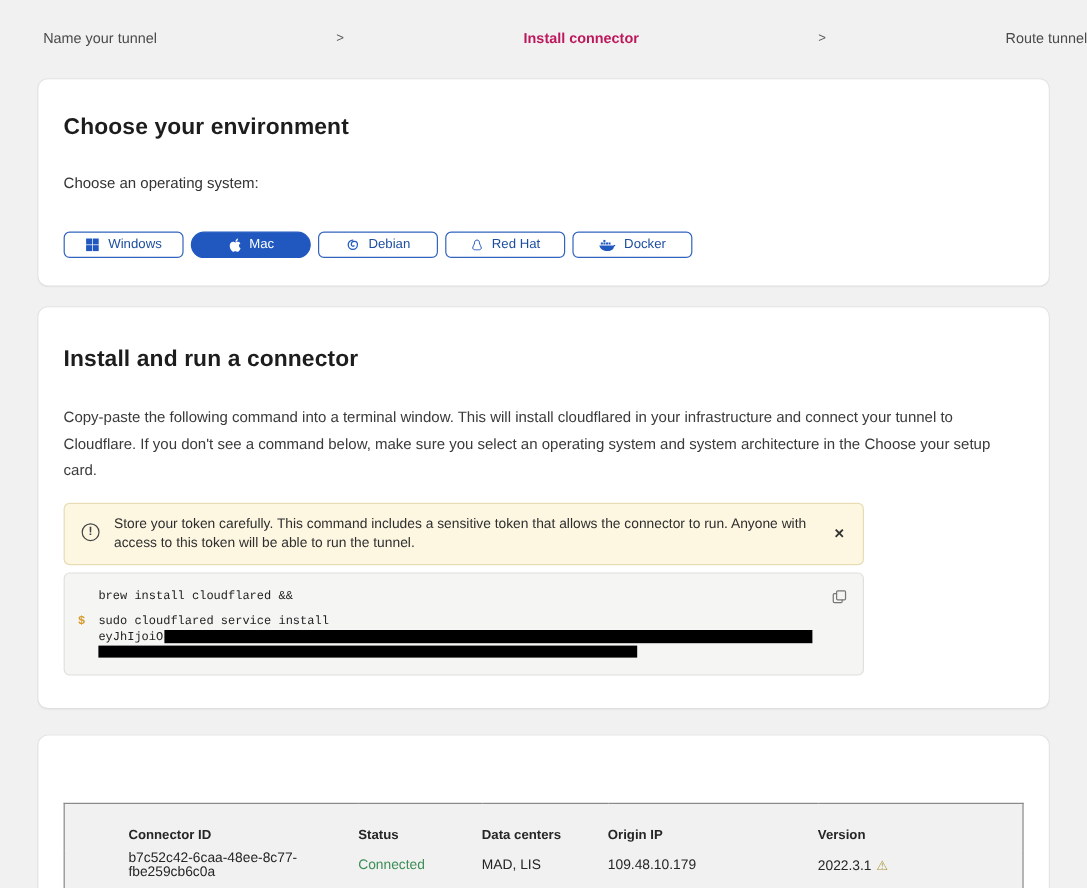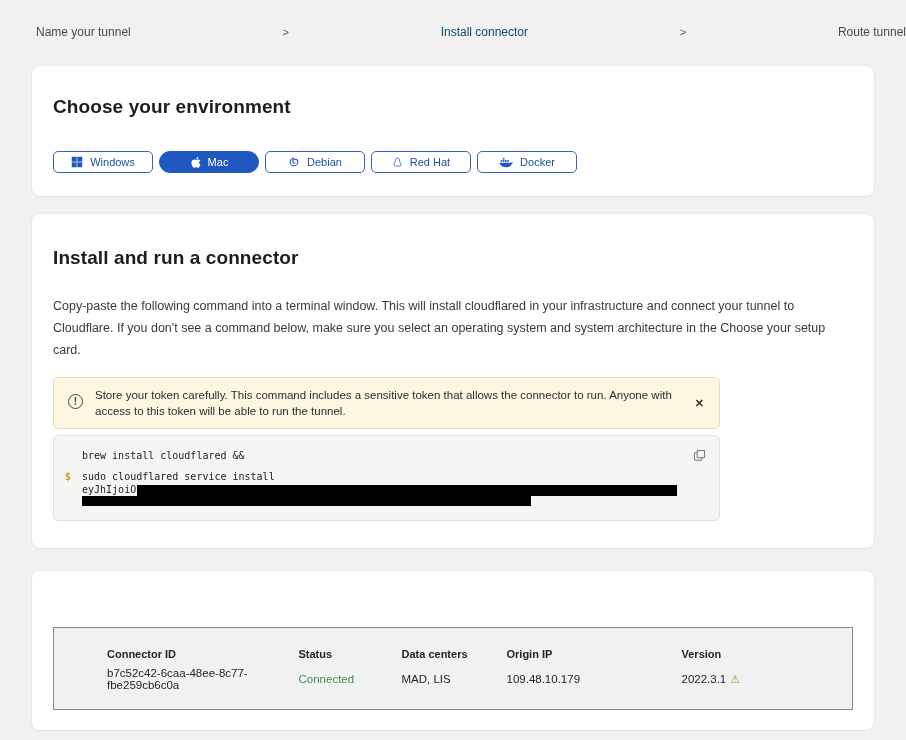--- a/index.html
+++ b/index.html
@@ -18,21 +18,21 @@
     color:#1d1d1d;
     position:relative;
   }
   
   .breadcrumb{
     padding:25px 0 0 36px;
     font-size:12px;color:#4a4a4a;
     display:flex;align-items:center;gap:11px;justify-content:space-between;
   }
   .crumb{cursor:default;}
-  .crumb.active{font-weight:400;color:#0c4a6e;}
+  .crumb.active{font-weight:700;color:#be185d;}
   .crumb-sep{color:#5a5a5a;font-size:11px;}
   
   .card{
     background:#fff;
     border-radius:8px;
     margin:0 32px;
     box-shadow:0 0 0 1px rgba(0,0,0,0.04), 0 1px 2px rgba(0,0,0,0.04);
   }
   .card-title{font-size:19px;font-weight:700;color:#1d1d1d;letter-spacing:.1px;}
   #env-card{margin-top:27px;padding:30px 21px 23px 21px;}
@@ -78,21 +78,21 @@
     padding:2px;
   }
   .code-block{
     margin-top:6px;width:667px;
     background:#f5f5f3;border:1px solid #e0e0de;border-radius:5px;
     padding:13px 16px 14px 0;
     font-family:"DejaVu Sans Mono", monospace;
     font-size:10px;line-height:13px;color:#222;
     position:relative;
   }
-  .code-line{display:flex;align-items:flex-end;}
+  .code-line{display:flex;align-items:flex-start;font-family:Liberation Mono, monospace;}
   .code-line + .spaced{margin-top:8px;}
   .gutter{width:28px;flex:0 0 28px;text-align:center;color:#d59a2b;font-weight:700;}
   .redact{display:inline-block;background:#000;}
   .redact-1{width:540px;height:11px;margin-left:1px;}
   .redact-2{width:449px;height:10px;}
   .copy-btn{
     position:absolute;top:11px;right:11px;
     background:none;border:none;cursor:pointer;padding:2px;color:#777;
   }
   
@@ -119,20 +119,21 @@
 <nav class="breadcrumb">
   <span class="crumb">Name your tunnel</span>
   <span class="crumb-sep">&gt;</span>
   <span class="crumb active">Install connector</span>
   <span class="crumb-sep">&gt;</span>
   <span class="crumb">Route tunnel</span>
 </nav>
 
 <section class="card" id="env-card">
   <h2 class="card-title">Choose your environment</h2>
+  <div class="os-label">Choose an operating system:</div>
   <div class="os-row">
 
     <button class="os-btn">
       <span class="os-icon">
         <svg width="12" height="12" viewBox="0 0 16 16" fill="currentColor">
             <rect x="1" y="1" width="6.6" height="6.6"></rect>
             <rect x="8.4" y="1" width="6.6" height="6.6"></rect>
             <rect x="1" y="8.4" width="6.6" height="6.6"></rect>
             <rect x="8.4" y="8.4" width="6.6" height="6.6"></rect>
           </svg>

